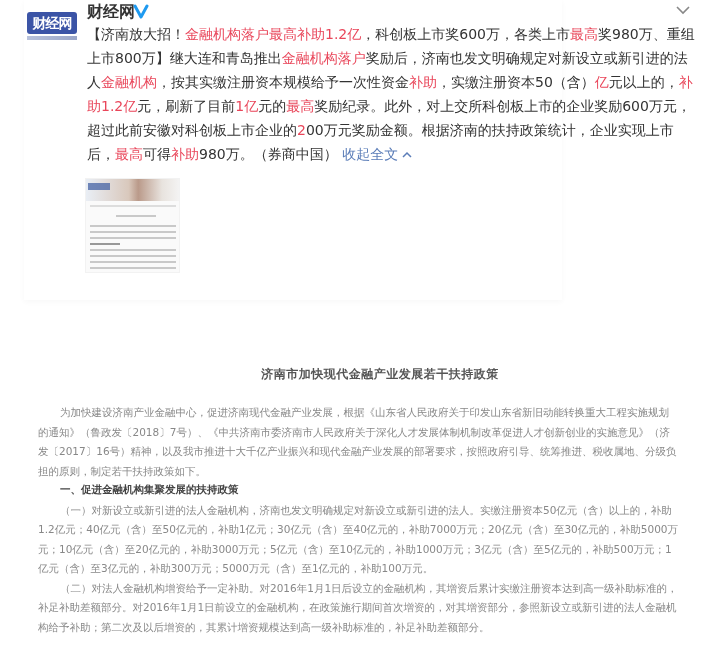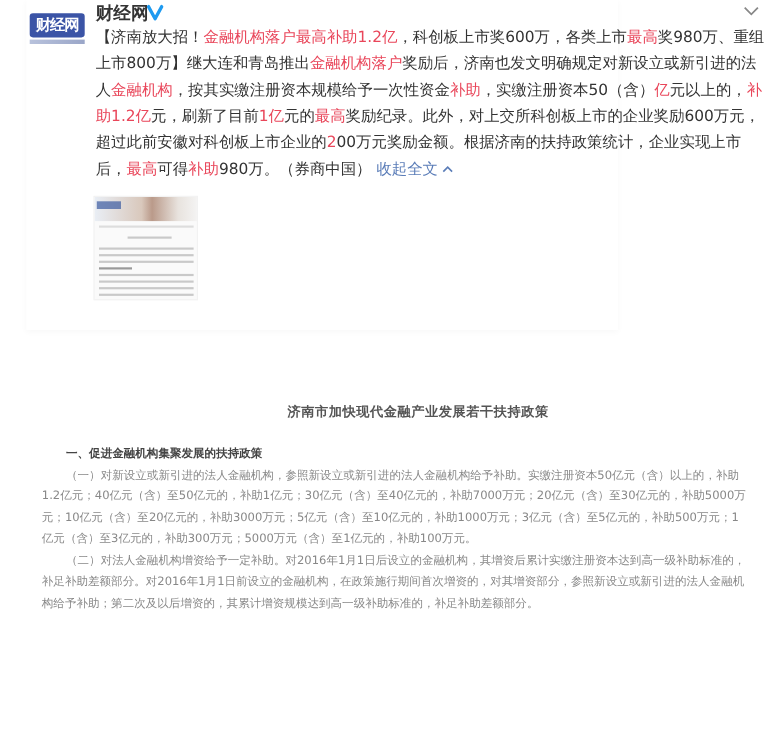--- a/index.html
+++ b/index.html
@@ -24,21 +24,21 @@
 
   .thumb { position: absolute; left: 85px; top: 178px; width: 95px; height: 95px; background: #fafafa; overflow: hidden; border: 1px solid #f2f2f2; }
   .thumb .banner { position: absolute; left: 0; top: 0; width: 95px; height: 22px; background: linear-gradient(90deg,#e9eef5 0%,#d9c8bc 45%,#ba9a8a 55%,#e8e3de 80%,#f5f5f5 100%); }
   .thumb .brand { position: absolute; left: 2px; top: 4px; width: 22px; height: 7px; background: #3b5aa0; opacity: .7; }
   .thumb .line { position: absolute; left: 4px; height: 2px; background: #c9c9c9; }
 
   .doc-title { position: absolute; left: 0; top: 366px; width: 713px; text-align: center; font-size: 12px; font-weight: bold; color: #555; letter-spacing: 0.5px; padding-left: 47px; }
   .doc { position: absolute; left: 38px; top: 403px; width: 640px; font-size: 10.5px; line-height: 19.5px; color: #888; }
   .doc p { margin: 0; }
   .doc .indent { text-indent: 22px; }
-  .doc .section { color: #444; font-weight: bold; text-indent: 22px; }
+  .doc .section { color: #444; font-weight: bold; text-indent: 22px; font-family: Liberation Mono, monospace; }
 </style>
 </head>
 <body>
 
 <div class="card">
   <div class="card-shadow"></div>
 
   <div class="avatar">
     <div class="logo-box">财经网</div>
     <div class="logo-sub"></div>
@@ -76,16 +76,17 @@
     <div class="line" style="top:70px;width:86px;"></div>
     <div class="line" style="top:76px;width:86px;"></div>
     <div class="line" style="top:82px;width:86px;"></div>
     <div class="line" style="top:88px;width:86px;"></div>
   </div>
 </div>
 
 <div class="doc-title">济南市加快现代金融产业发展若干扶持政策</div>
 
 <div class="doc" id="doc">
+    <p class="indent">为加快建设济南产业金融中心，促进济南现代金融产业发展，根据《山东省人民政府关于印发山东省新旧动能转换重大工程实施规划的通知》（鲁政发〔2018〕7号）、《中共济南市委济南市人民政府关于深化人才发展体制机制改革促进人才创新创业的实施意见》（济发〔2017〕16号）精神，以及我市推进十大千亿产业振兴和现代金融产业发展的部署要求，按照政府引导、统筹推进、税收属地、分级负担的原则，制定若干扶持政策如下。</p>
     <p class="section">一、促进金融机构集聚发展的扶持政策</p>
-    <p class="indent">（一）对新设立或新引进的法人金融机构，参照新设立或新引进的法人金融机构给予补助。实缴注册资本50亿元（含）以上的，补助1.2亿元；40亿元（含）至50亿元的，补助1亿元；30亿元（含）至40亿元的，补助7000万元；20亿元（含）至30亿元的，补助5000万元；10亿元（含）至20亿元的，补助3000万元；5亿元（含）至10亿元的，补助1000万元；3亿元（含）至5亿元的，补助500万元；1亿元（含）至3亿元的，补助300万元；5000万元（含）至1亿元的，补助100万元。</p>
+    <p class="indent">（一）对新设立或新引进的法人金融机构，济南也发文明确规定对新设立或新引进的法人。实缴注册资本50亿元（含）以上的，补助1.2亿元；40亿元（含）至50亿元的，补助1亿元；30亿元（含）至40亿元的，补助7000万元；20亿元（含）至30亿元的，补助5000万元；10亿元（含）至20亿元的，补助3000万元；5亿元（含）至10亿元的，补助1000万元；3亿元（含）至5亿元的，补助500万元；1亿元（含）至3亿元的，补助300万元；5000万元（含）至1亿元的，补助100万元。</p>
     <p class="indent">（二）对法人金融机构增资给予一定补助。对2016年1月1日后设立的金融机构，其增资后累计实缴注册资本达到高一级补助标准的，补足补助差额部分。对2016年1月1日前设立的金融机构，在政策施行期间首次增资的，对其增资部分，参照新设立或新引进的法人金融机构给予补助；第二次及以后增资的，其累计增资规模达到高一级补助标准的，补足补助差额部分。</p>
   </div>
 
 </body></html>

